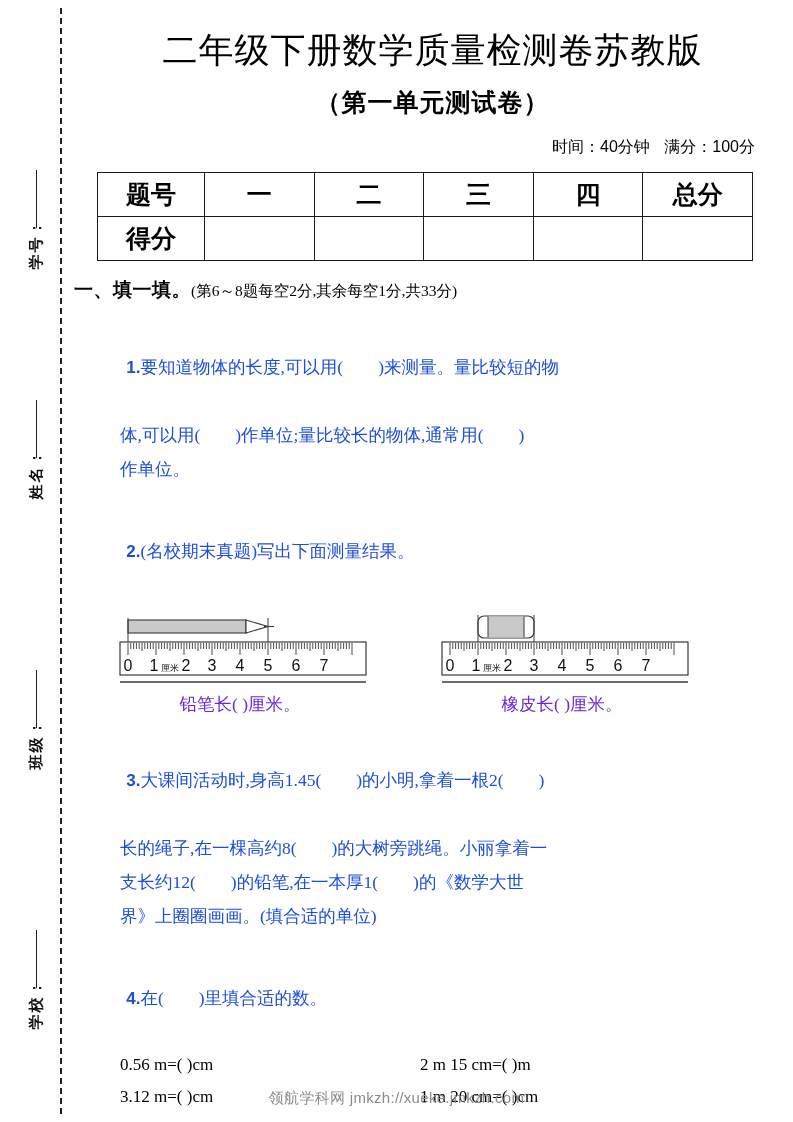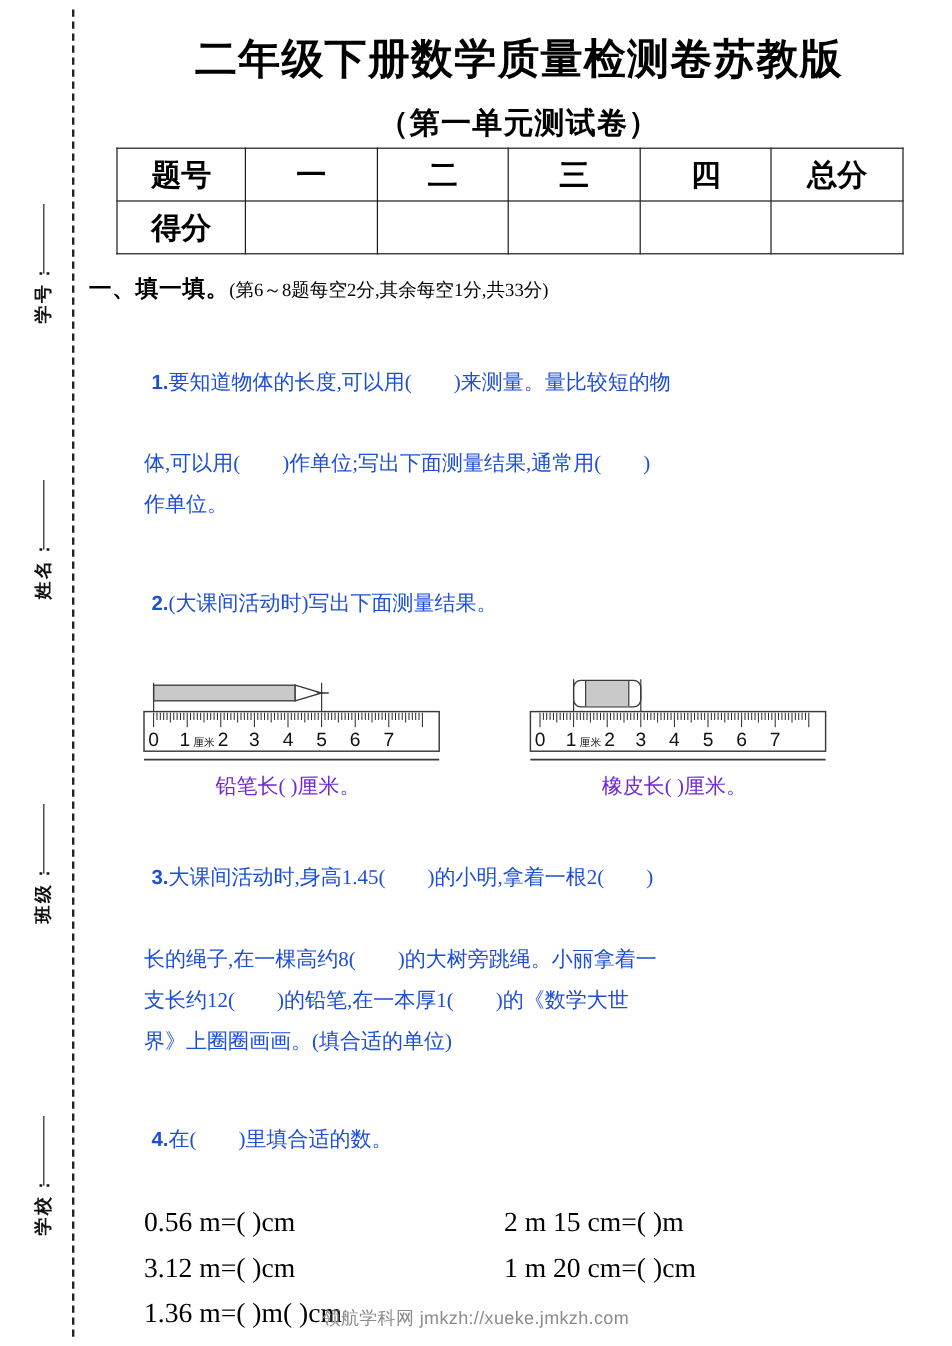--- a/index.html
+++ b/index.html
@@ -53,21 +53,21 @@
     left: 72px; top: 0;
     width: 721px; height: 1122px;
     padding: 0;
   }
 
   
   #title-block { padding-top: 28px; text-align: center; }
   .title-main {
     font-family: "Liberation Sans", "DejaVu Sans", sans-serif;
     font-size: 35px;
-    font-weight: 700;
+    font-weight: 400;
     letter-spacing: 1px;
     line-height: 1.25;
     color: #000;
   }
   .title-sub {
     font-family: "Liberation Sans", "DejaVu Sans", sans-serif;
     font-size: 25px;
     font-weight: 700;
     letter-spacing: 1px;
     margin-top: 14px;
@@ -79,21 +79,21 @@
     margin-top: 18px;
     padding-right: 38px;
     text-align: right;
     font-family: "Liberation Sans", "DejaVu Sans", sans-serif;
     font-size: 16px;
     color: #000;
   }
   #meta-line span { margin-left: 10px; }
 
   
-  #score-table-wrap { margin-top: 4px; padding-left: 25px; padding-right: 40px; }
+  #score-table-wrap { margin-top: 14px; padding-left: 25px; padding-right: 40px; }
   table.score-table {
     width: 656px;
     border-collapse: collapse;
     table-layout: fixed;
   }
   table.score-table td {
     border: 1.4px solid #1a1a1a;
     height: 44px;
     text-align: center;
     vertical-align: middle;
@@ -157,21 +157,21 @@
 
   
   .two-col {
     margin-top: 6px;
     padding-left: 20px;
     display: grid;
     grid-template-columns: 300px 1fr;
     row-gap: 12px;
   }
   .conv-item {
-    font-size: 23px;
+    font-size: 17px;
     font-family: "Liberation Serif", "DejaVu Serif", serif;
     color: #000;
     white-space: nowrap;
   }
 
   
   #footer {
     position: absolute;
     left: 0; right: 0; bottom: 14px;
     text-align: center;
@@ -210,20 +210,24 @@
   <div class="margin-label" style="top:998px;">学校：</div>
 </div>
 
 <div id="page">
 
   <div id="title-block">
     <div class="title-main">二年级下册数学质量检测卷苏教版</div>
     <div class="title-sub">（第一单元测试卷）</div>
   </div>
 
+  <div id="meta-line">
+    <span>时间：40分钟</span>
+    <span>满分：100分</span>
+  </div>
 
   <div id="score-table-wrap">
     <table class="score-table">
       <tbody>
           <tr>
         <td class="headcell">题号</td>
         <td>一</td>
         <td>二</td>
         <td>三</td>
         <td>四</td>
@@ -242,27 +246,27 @@
   </div>
 
   <div class="section-head">
     <span class="sec-title">一、填一填。</span><span class="sec-note">(第6～8题每空2分,其余每空1分,共33分)</span>
   </div>
 
   <div class="q">
     <div class="q-line">
       <span class="q-num">1.</span><span>要知道物体的长度,可以用(        )来测量。量比较短的物</span>
     </div>
-    <div class="q-line indent">体,可以用(        )作单位;写出下面测量结果,通常用(        )</div>
+    <div class="q-line indent">体,可以用(        )作单位;量比较长的物体,通常用(        )</div>
     <div class="q-line indent">作单位。</div>
   </div>
 
   <div class="q">
     <div class="q-line">
-      <span class="q-num">2.</span><span>(大课间活动时)写出下面测量结果。</span>
+      <span class="q-num">2.</span><span>(名校期末真题)写出下面测量结果。</span>
     </div>
 
     <div class="ruler-row">
 
       <div class="ruler-fig">
         <svg class="ruler-canvas" width="270" height="78" viewBox="0 0 270 78">
 
           <rect x="12" y="8" width="118" height="13" fill="#c9c9c9" stroke="#3a3a3a" stroke-width="1.1"></rect>
 
           <polygon points="130,8 152,14.5 130,21" fill="#ffffff" stroke="#3a3a3a" stroke-width="1.1"></polygon>

